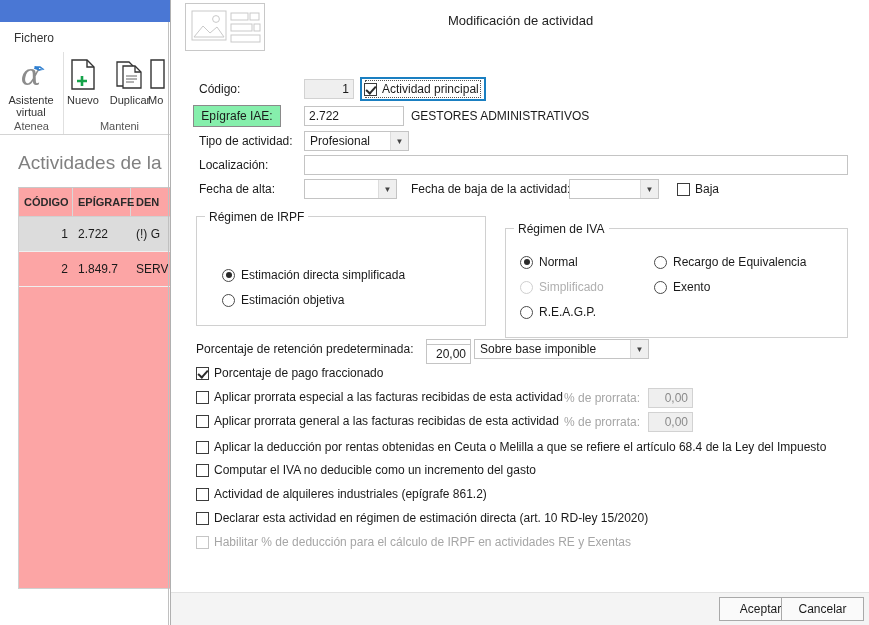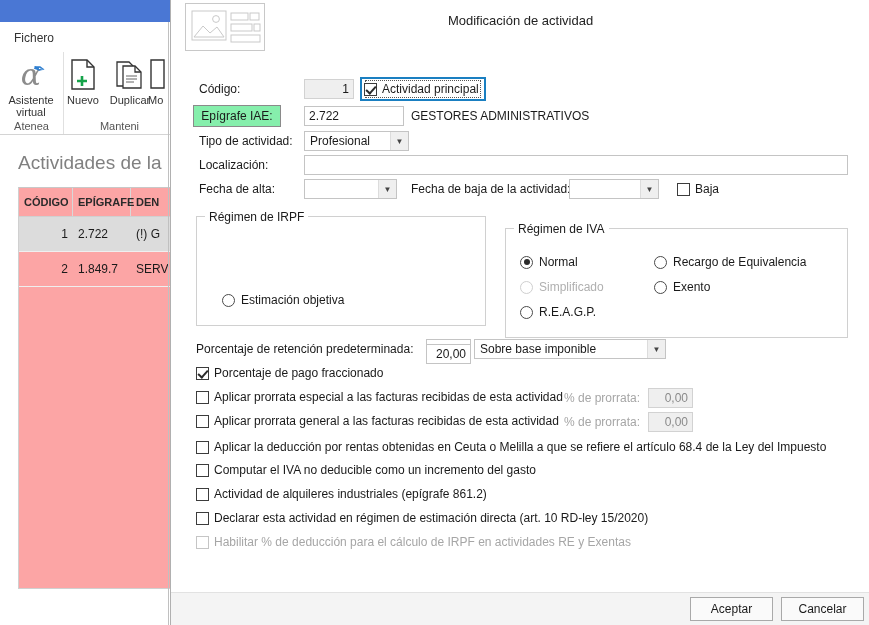--- a/index.html
+++ b/index.html
@@ -294,20 +294,24 @@
       <span class="cv"></span>
       <span class="arrow">▼</span>
     </div>
     <div class="cb" style="left:506px;top:182px;">
       <span class="box"></span>
       <span class="txt">Baja</span>
     </div>
 
     <div class="gbox" style="left:25px;top:216px;width:290px;height:110px;">
       <div class="gbox-lbl">Régimen de IRPF</div>
+      <div class="rb" style="left:25px;top:51px;">
+        <span class="dot on"></span>
+        <span class="txt">Estimación directa simplificada</span>
+      </div>
       <div class="rb" style="left:25px;top:76px;">
         <span class="dot"></span>
         <span class="txt">Estimación objetiva</span>
       </div>
     </div>
 
     <div class="gbox" style="left:334px;top:228px;width:343px;height:110px;">
       <div class="gbox-lbl">Régimen de IVA</div>
       <div class="rb" style="left:14px;top:26px;">
         <span class="dot on"></span>
@@ -326,21 +330,21 @@
         <span class="txt">Recargo de Equivalencia</span>
       </div>
       <div class="rb" style="left:148px;top:51px;">
         <span class="dot"></span>
         <span class="txt">Exento</span>
       </div>
     </div>
 
     <div class="lbl" style="left:25px;top:342px;">Porcentaje de retención predeterminada:</div>
     <div class="inp right" style="left:255px;top:339px;width:45px;">0,00</div>
-    <div class="combo" style="left:303px;top:339px;width:192px;">
+    <div class="combo" style="left:303px;top:339px;width:175px;">
       <span class="cv">Sobre base imponible</span>
       <span class="arrow">▼</span>
     </div>
 
     <div class="cb" style="left:25px;top:366px;">
       <span class="box ck"></span>
       <span class="txt">Porcentaje de pago fraccionado</span>
     </div>
     <div class="inp right" style="left:255px;top:344px;width:45px;">20,00</div>
 
@@ -373,18 +377,18 @@
     <div class="cb" style="left:25px;top:511px;">
       <span class="box"></span>
       <span class="txt">Declarar esta actividad en régimen de estimación directa (art. 10 RD-ley 15/2020)</span>
     </div>
     <div class="cb dis" style="left:25px;top:535px;">
       <span class="box"></span>
       <span class="txt">Habilitar % de deducción para el cálculo de IRPF en actividades RE y Exentas</span>
     </div>
 
     <div class="btnbar">
-      <div class="btn" style="left:519px;top:4px;">Aceptar</div>
+      <div class="btn" style="left:548px;top:4px;">Aceptar</div>
       <div class="btn" style="left:610px;top:4px;">Cancelar</div>
     </div>
 
   </div>
 </div>
 
 </body></html>

